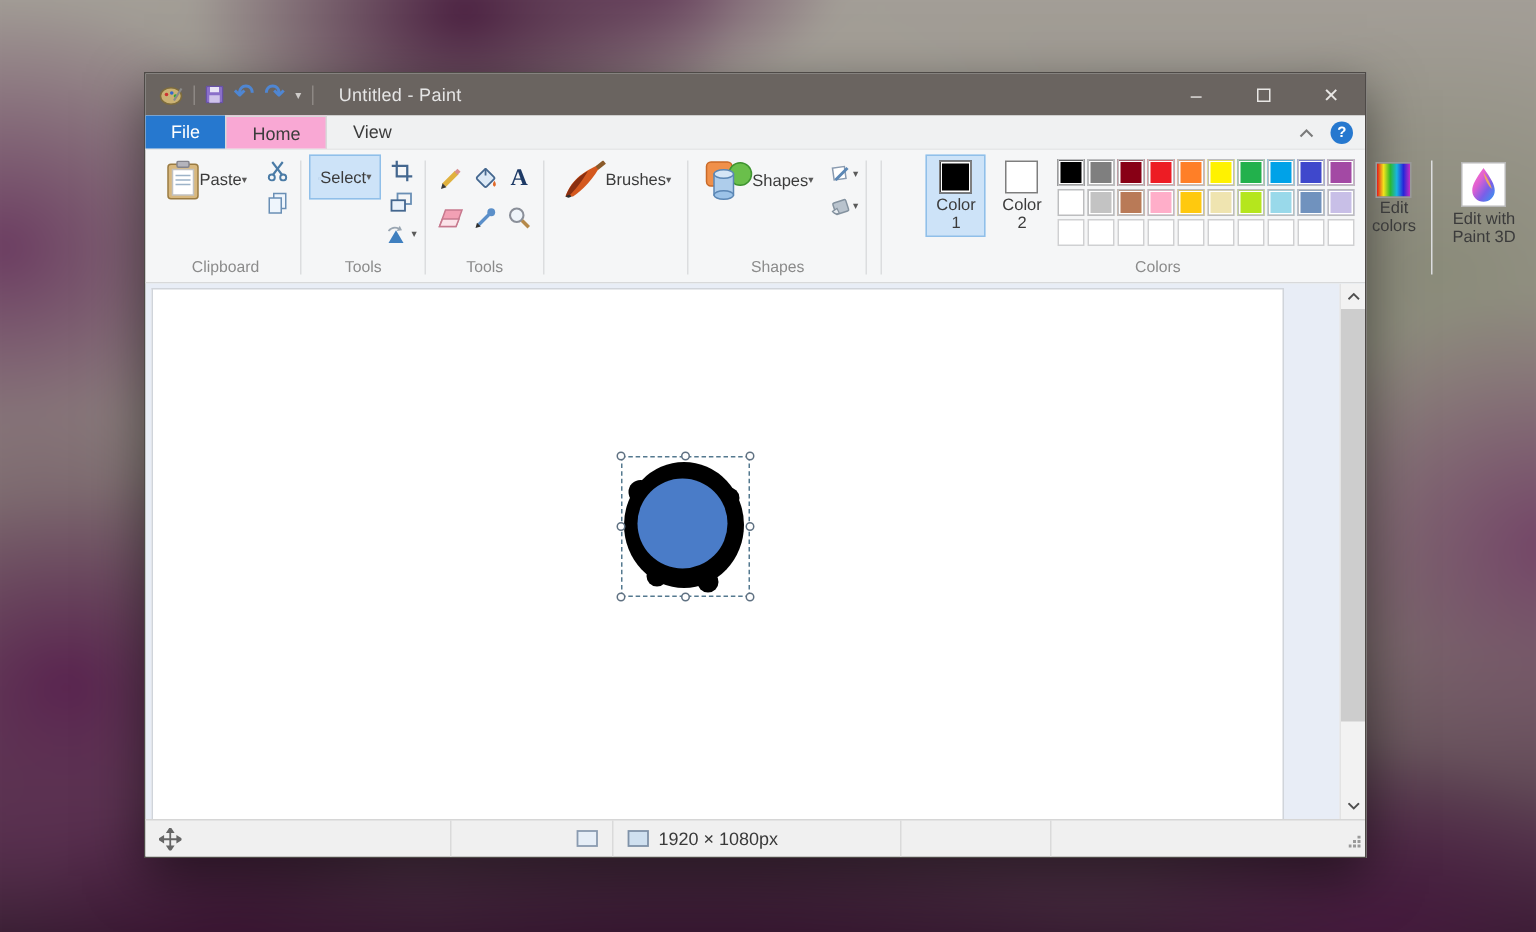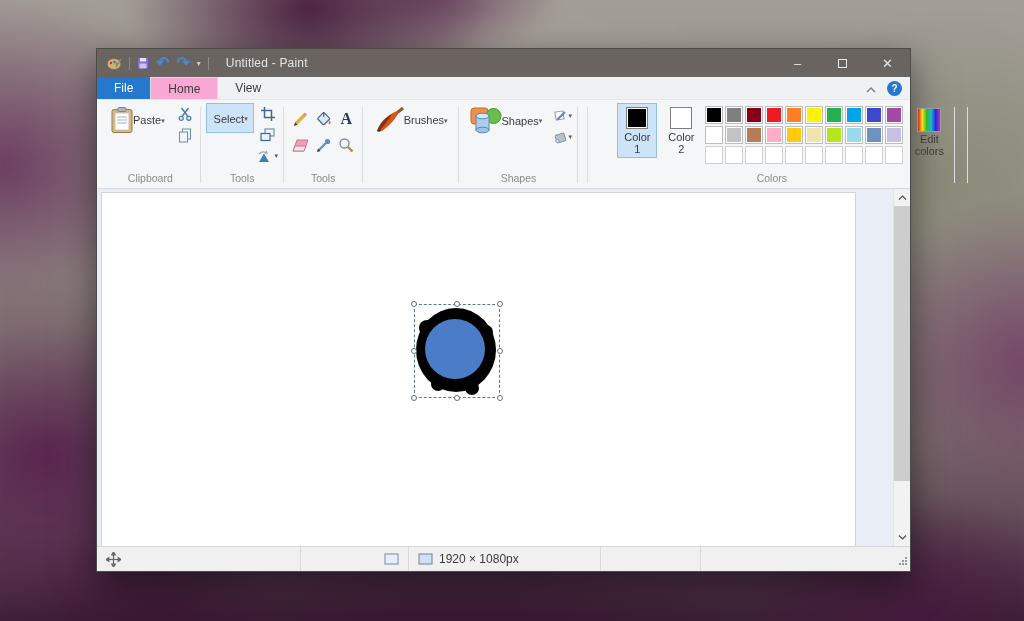--- a/index.html
+++ b/index.html
@@ -380,20 +380,40 @@
         <div class="color-btn" style="width:42px;padding-top:4px;">
           <span class="rainbow"></span>
           <span>Edit</span>
           <span>colors</span>
         </div>
       </div>
       <div class="group-label">Colors</div>
     </div>
 
     <div class="group" style="padding-right:8px;">
+      <div class="group-content">
+        <div class="color-btn" style="width:58px;padding-top:4px;">
+          <span class="p3d-icon">
+            <svg width="20" height="24" viewBox="0 0 20 24">
+                <defs>
+                  <linearGradient id="p3d" x1="0" y1="0" x2="1" y2="1">
+                    <stop offset="0" stop-color="#ff7ad0"></stop>
+                    <stop offset=".35" stop-color="#e05fd0"></stop>
+                    <stop offset=".65" stop-color="#7a5fe8"></stop>
+                    <stop offset="1" stop-color="#2e9df0"></stop>
+                  </linearGradient>
+                </defs>
+                <path d="M10 1 C5 8 2.5 12 2.5 16 a7.5 7.5 0 0 0 15 0 C17.5 12 15 8 10 1 Z" fill="url(#p3d)"></path>
+                <path d="M10 4 C13 8.5 15 12 15.5 15 C13 12.5 11 9 10 4 Z" fill="#ffb14a" opacity=".85"></path>
+              </svg>
+          </span>
+          <span>Edit with</span>
+          <span>Paint 3D</span>
+        </div>
+      </div>
       <div class="group-label"></div>
     </div>
 
   </div>
 
   <div class="canvas-area">
     <div class="canvas">
       <div class="selection">
         <svg width="86" height="94" viewBox="0 0 86 94" style="position:absolute;left:-1px;top:-1px;">
           <ellipse cx="42" cy="46" rx="40" ry="42" fill="#000"></ellipse>

